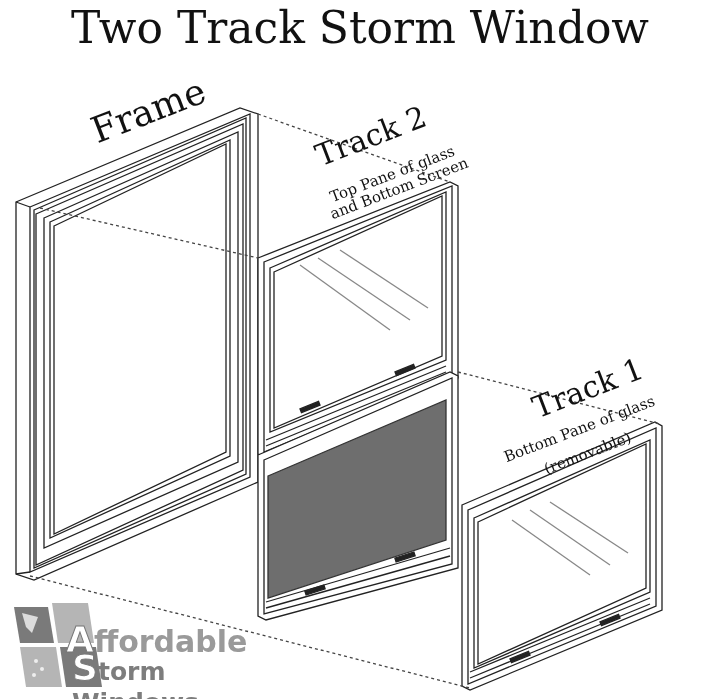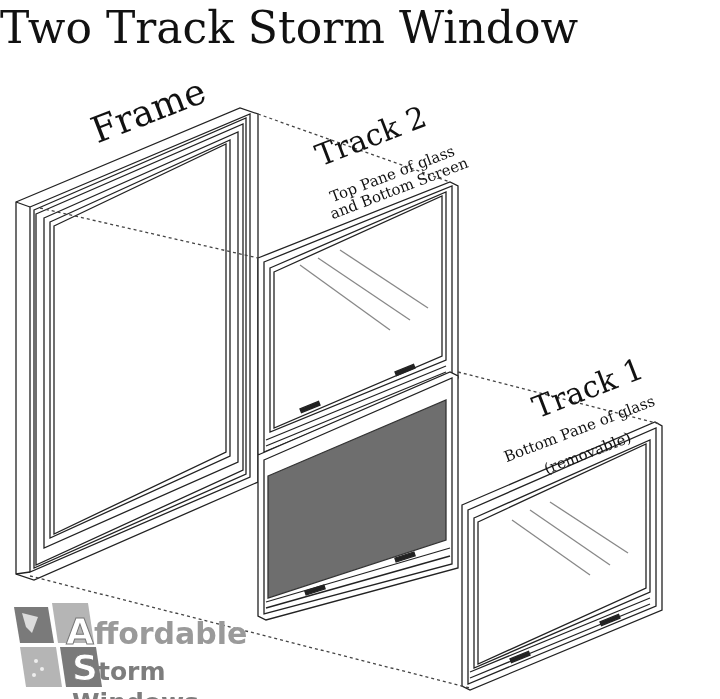--- a/index.html
+++ b/index.html
@@ -1,28 +1,28 @@
 <!DOCTYPE html>
 <html><head>
 <meta charset="utf-8">
 <style>
   html, body { margin:0; padding:0; background:#ffffff; }
   body { width:720px; height:699px; position:relative; overflow:hidden; font-family:"DejaVu Serif", serif; }
   #stage { position:absolute; left:0; top:0; width:720px; height:699px; }
-  .title { position:absolute; left:0; top:2px; width:720px; font-family:"DejaVu Serif", serif; font-size:44px; color:#111; letter-spacing:0px; }
+  .title { position:absolute; left:0; top:2px; width:720px; text-align:center; font-family:"DejaVu Serif", serif; font-size:44px; color:#111; letter-spacing:0px; }
   .lbl { position:absolute; font-family:"DejaVu Serif", serif; color:#111; white-space:nowrap; transform-origin:left bottom; }
   .frame-lbl { left:100px; top:110px; font-size:36px; transform:rotate(-21deg); }
   .t2 { left:323px; top:138px; font-size:30px; transform:rotate(-21deg); }
   .t2s1 { left:334px; top:188px; font-size:15px; transform:rotate(-21deg); }
   .t2s2 { left:334px; top:205px; font-size:15px; transform:rotate(-21deg); }
   .t1 { left:540px; top:390px; font-size:30px; transform:rotate(-21deg); }
   .t1s1 { left:508px; top:448px; font-size:15px; transform:rotate(-21deg); }
   .t1s2 { left:548px; top:460px; font-size:15px; transform:rotate(-21deg); }
   .logo { position:absolute; left:8px; top:603px; width:290px; height:90px; }
-  .logo-t1 { position:absolute; left:58px; top:8px; font-family:"DejaVu Sans", sans-serif; font-weight:bold; font-size:30px; color:#9a9a9a; }
+  .logo-t1 { position:absolute; left:58px; top:16px; font-family:"DejaVu Sans", sans-serif; font-weight:bold; font-size:30px; color:#9a9a9a; }
   .logo-t2 { position:absolute; left:64px; top:44px; font-family:"DejaVu Sans", sans-serif; font-weight:bold; font-size:25px; color:#7d7d7d; }
   .cap { font-size:36px; color:#fff; -webkit-text-stroke:1px #777; }
 </style>
 </head>
 <body>
 
 <div id="stage">
   <div class="title">Two Track Storm Window</div>
 
   <svg width="720" height="699" viewBox="0 0 720 699" style="position:absolute;left:0;top:0">

